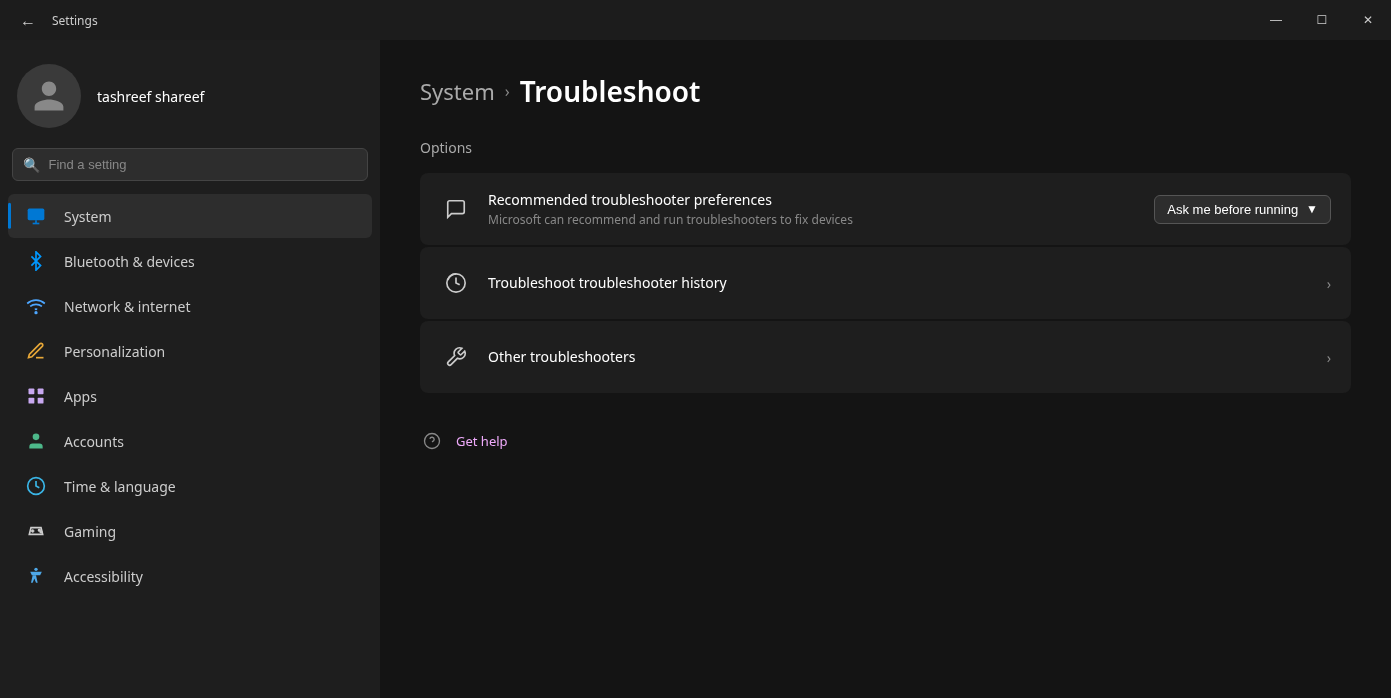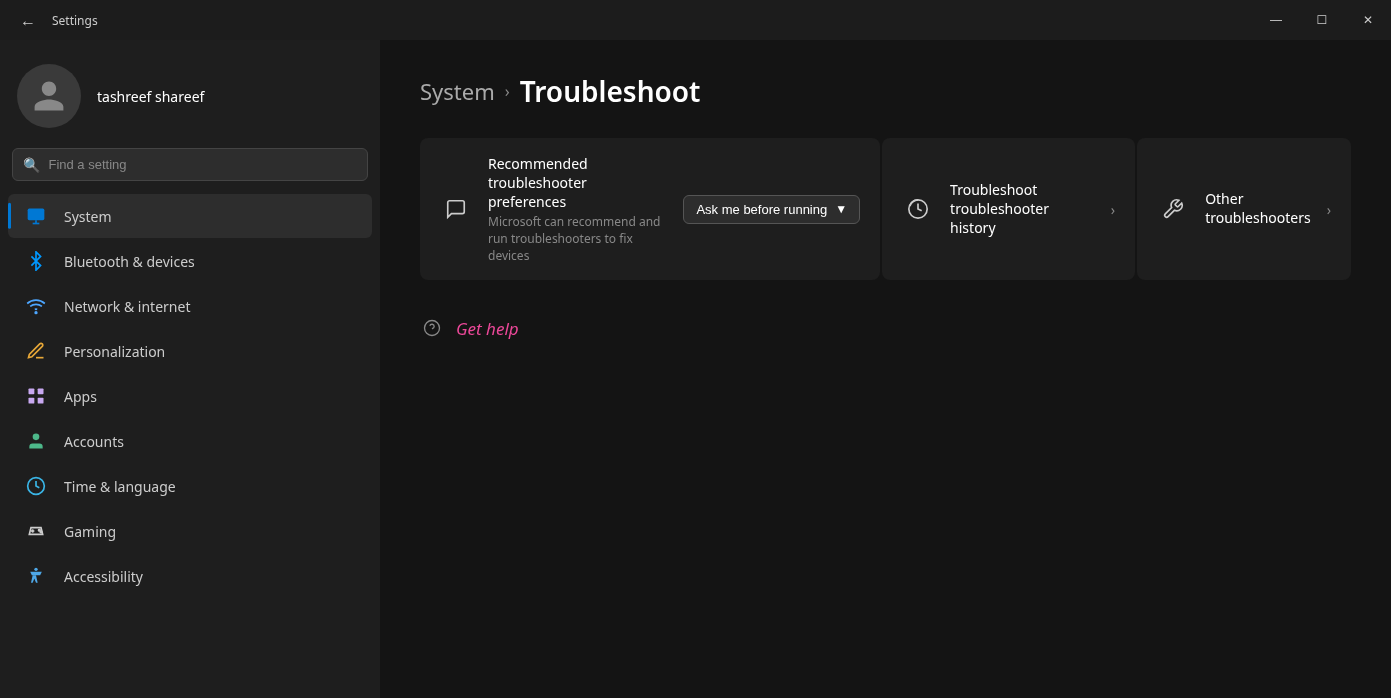--- a/index.html
+++ b/index.html
@@ -200,21 +200,21 @@
     .options-heading {
       font-size: 14px;
       color: #aaaaaa;
       margin-bottom: 16px;
       font-weight: 400;
     }
 
     
     .settings-list {
       display: flex;
-      flex-direction: row;
+      flex-direction: column;
       gap: 2px;
       margin-bottom: 32px;
     }
 
     .setting-card {
       background: #1e1e1e;
       border-radius: 8px;
       display: flex;
       align-items: center;
       padding: 16px 20px;
@@ -293,23 +293,22 @@
     .footer-link-icon {
       width: 24px;
       height: 24px;
       display: flex;
       align-items: center;
       justify-content: center;
       font-size: 16px;
       color: #888;
     }
     .footer-link-text {
-      font-size: 17px;
-      color: #ec4899;
-      font-style: italic;
+      font-size: 13px;
+      color: #f0abfc;
     }
 
     
     .setting-card + .setting-card {
       margin-top: 0;
     }
   </style>
 </head>
 <body>
 
@@ -439,20 +438,21 @@
   </div>
 
   <div class="content">
 
     <div class="breadcrumb">
       <span class="breadcrumb-system">System</span>
       <span class="breadcrumb-chevron">›</span>
       <span class="breadcrumb-current">Troubleshoot</span>
     </div>
 
+    <div class="options-heading">Options</div>
 
     <div class="settings-list" id="settings-list">
         <div class="setting-card">
     <span class="setting-card-icon">
             <svg width="22" height="22" viewBox="0 0 24 24" fill="none" stroke="#cccccc" stroke-width="1.8">
               <path d="M21 15a2 2 0 0 1-2 2H7l-4 4V5a2 2 0 0 1 2-2h14a2 2 0 0 1 2 2z"></path>
             </svg>
           </span>
     <div class="setting-card-content">
       <div class="setting-card-title">Recommended troubleshooter preferences</div>

